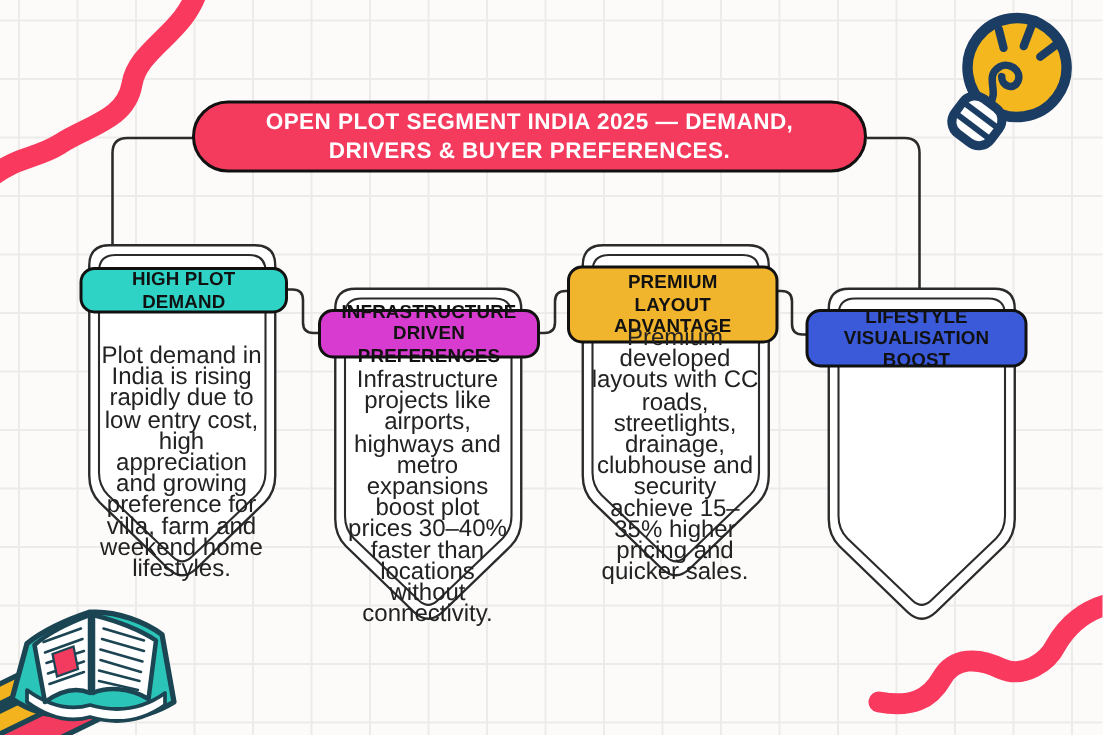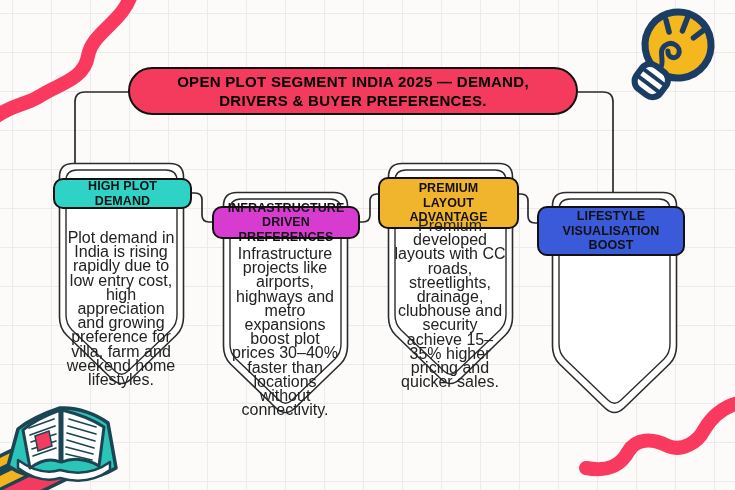--- a/index.html
+++ b/index.html
@@ -15,21 +15,21 @@
   }
   svg{display:block;}
   .underlay{position:absolute;left:0;top:0;}
   .title-pill{
     position:absolute;left:128px;top:67px;width:450px;height:48px;
     border:2.5px solid #111;border-radius:26px;
     display:flex;align-items:center;justify-content:center;
     box-sizing:border-box;padding:2px 26px;
   }
   .title-pill span{
-    color:#000000;font-weight:900;font-size:15px;line-height:19px;
+    color:#ffffff;font-weight:900;font-size:15px;line-height:19px;
     text-align:center;letter-spacing:.3px;
   }
   .ribbon{position:absolute;width:127px;height:228px;}
   .chip{
     position:absolute;border:2px solid #111;border-radius:10px;
     display:flex;align-items:center;justify-content:center;
     box-sizing:border-box;padding:2px 22px;text-align:center;
     color:#111;font-weight:900;font-size:12.5px;line-height:14.5px;
     letter-spacing:.1px;
   }
@@ -84,21 +84,21 @@
 
   <div class="chip" style="left: 53px; top: 178px; width: 139px; height: 31px; background: rgb(47, 211, 198);">
     <span>HIGH PLOT DEMAND</span>
   </div>
   <div class="chip" style="left: 212px; top: 206px; width: 148px; height: 33px; background: rgb(216, 59, 208);">
     <span>INFRASTRUCTURE DRIVEN PREFERENCES</span>
   </div>
   <div class="chip" style="left: 378px; top: 177px; width: 141px; height: 52px; background: rgb(240, 180, 45);">
     <span>PREMIUM LAYOUT ADVANTAGE</span>
   </div>
-  <div class="chip" style="left: 537px; top: 206px; width: 148px; height: 50px; background: rgb(58, 90, 217);">
+  <div class="chip" style="left: 537px; top: 206px; width: 148px; height: 39px; background: rgb(58, 90, 217);">
     <span>LIFESTYLE VISUALISATION BOOST</span>
   </div>
 
   <div class="card-body" style="left:64px;top:231px;width:114px">Plot demand in India is rising rapidly due to low entry cost, high appreciation and growing preference for villa, farm and weekend home lifestyles.</div>
   <div class="card-body" style="left:228px;top:247px;width:114px">Infrastructure projects like airports, highways and metro expansions boost plot prices 30–40% faster than locations without connectivity.</div>
   <div class="card-body" style="left:393px;top:219px;width:114px">Premium developed layouts with CC roads, streetlights, drainage, clubhouse and security achieve 15–35% higher pricing and quicker sales.</div>
 
   <svg class="decor" style="left:623px;top:4px" width="105" height="118" viewBox="0 0 105 118">
     <g transform="rotate(37 52 55)">
       <circle cx="46" cy="42" r="33" fill="#F5B71E" stroke="#1C3D63" stroke-width="7"></circle>

